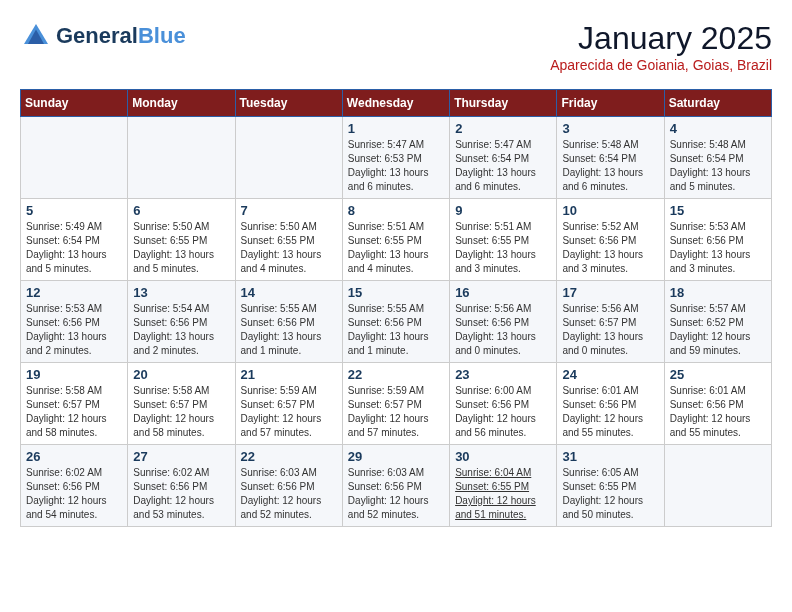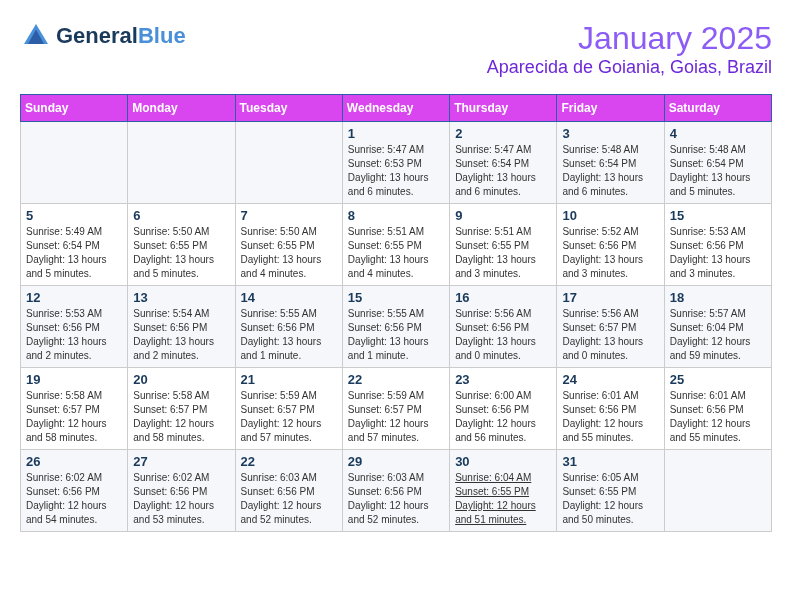--- a/index.html
+++ b/index.html
@@ -32,34 +32,34 @@
     .logo-icon {
       width: 32px;
       height: 32px;
       margin-right: 4px;
     }
     .title-block {
       text-align: right;
     }
     .month-title {
       font-size: 32px;
-      color: #8b5cf6;
+      color: #0f172a;
       font-weight: normal;
     }
     .subtitle {
-      font-size: 18px;
-      color: #6d28d9;
+      font-size: 14px;
+      color: #b91c1c;
     }
     table {
       width: 100%;
       border-collapse: collapse;
       font-size: 10.5px;
     }
     thead tr th {
-      background-color: #d946ef;
+      background-color: #7f1d1d;
       color: #fff;
       padding: 6px 4px;
       text-align: left;
       font-size: 12px;
       font-weight: bold;
       border: 1px solid #2b5ea7;
     }
     tbody tr td {
       border: 1px solid #ccc;
       vertical-align: top;
@@ -227,21 +227,21 @@
         </td>
         <td>
           <div class="day-number">17</div>
           <div class="day-info" style="white-space: pre-line;">Sunrise: 5:56 AM
 Sunset: 6:57 PM
 Daylight: 13 hours and 0 minutes.</div>
         </td>
         <td>
           <div class="day-number">18</div>
           <div class="day-info" style="white-space: pre-line;">Sunrise: 5:57 AM
-Sunset: 6:04 PM
+Sunset: 6:52 PM
 Daylight: 12 hours and 59 minutes.</div>
         </td>
       </tr>
       <tr>
         <td>
           <div class="day-number">19</div>
           <div class="day-info" style="white-space: pre-line;">Sunrise: 5:58 AM
 Sunset: 6:57 PM
 Daylight: 12 hours and 58 minutes.</div>
         </td>

